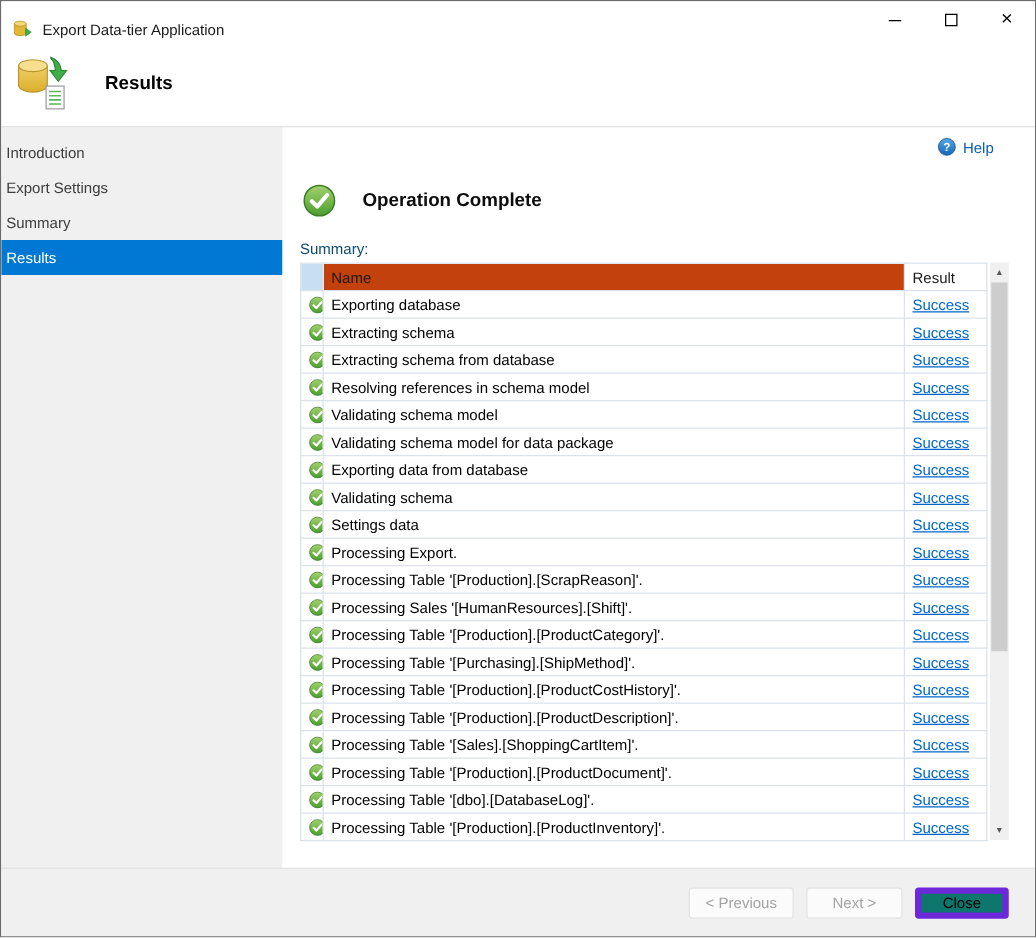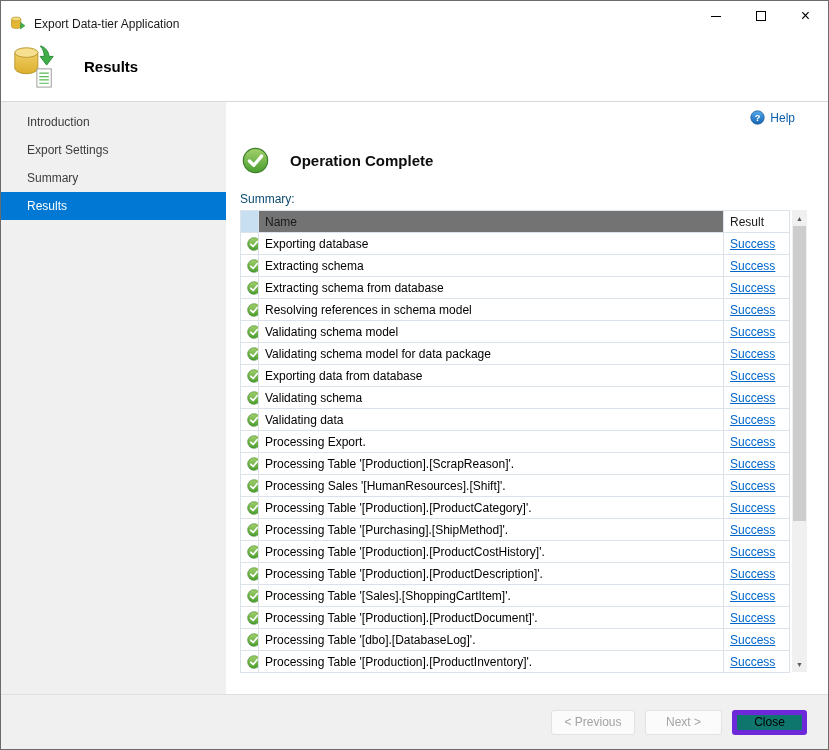--- a/index.html
+++ b/index.html
@@ -23,21 +23,21 @@
 
   
   .header { height:71px; flex:0 0 auto; background:#fff; display:flex; align-items:center;
             padding-left:10px; border-bottom:1px solid #d9d9d9; }
   .header-icon { width:46px; height:48px; margin-right:27px; flex:0 0 auto; }
   .header-title { font-size:15px; font-weight:bold; color:#000; }
 
   
   .body { flex:1 1 auto; display:flex; min-height:0; }
   .sidebar { width:225px; flex:0 0 auto; background:#f0f0f0; padding-top:6px; }
-  .side-item { height:28px; line-height:28px; padding-left:26px; font-size:12px;
+  .side-item { height:28px; line-height:28px; padding-left:4px; font-size:12px;
                color:#3c3c3c; cursor:pointer; white-space:nowrap; }
   .side-item.selected { background:#0078d4; color:#fff; }
 
   .main { flex:1 1 auto; position:relative; background:#fff; }
 
   .help-link { position:absolute; top:8px; right:33px; display:flex; align-items:center;
                gap:5px; font-size:12px; color:#0b5fad; cursor:pointer; }
   .help-icon { width:15px; height:15px; display:block; }
 
   .op-complete { position:absolute; top:45px; left:16px; display:flex; align-items:center; gap:21px; }
@@ -45,21 +45,21 @@
   .op-title { font-size:15px; font-weight:bold; color:#0d0d0d; }
 
   .summary-label { position:absolute; top:90px; left:14px; font-size:12px; color:#0c4a6e; }
 
   .table-area { position:absolute; top:108px; left:14px; width:567px; height:462px; }
   table.results { border-collapse:collapse; table-layout:fixed; width:550px; background:#fff; }
   table.results th, table.results td { border:1px solid #dbe2ea; height:22px; font-size:12px;
                font-weight:normal; text-align:left; padding:0 0 0 6px; overflow:hidden;
                white-space:nowrap; }
   th.h-icon { width:18px; padding:0; background:#c8dff2; border-color:#b3cfe8; }
-  th.h-name { color:#1a1a1a; background:#737373; }
+  th.h-name { color:#1a1a1a; background:#c2410c; }
   th.h-result { width:66px; color:#1a1a1a; background:#fff; }
   td.c-icon { width:18px; padding:0; text-align:center; vertical-align:middle; }
   td.c-icon .check-sm { width:14px; height:14px; display:inline-block; vertical-align:middle; }
   td.c-name { color:#000; }
   td.c-result { width:66px;margin-left:32px; }
   a.success-link { color:#0066cc; text-decoration:underline; cursor:pointer; }
 
   
   .vscroll { position:absolute; top:0; right:0; width:15px; height:462px; background:#f0f0f0; }
   .sb-arrow { position:absolute; left:0; width:15px; height:16px; display:flex; align-items:center;
@@ -267,21 +267,21 @@
     <td class="c-result"><a class="success-link">Success</a></td>
   </tr>
 
   <tr>
     <td class="c-icon">
       <svg class="check-sm" viewBox="0 0 16 16">
         <circle cx="8" cy="8" r="7.2" fill="url(#grn)" stroke="#3c7d27" stroke-width="0.7"></circle>
         <path d="M4.4 8.3 L7 10.8 L11.6 5.4" fill="none" stroke="#fff" stroke-width="2" stroke-linecap="round" stroke-linejoin="round"></path>
       </svg>
     </td>
-    <td class="c-name"><span>Validating data</span></td>
+    <td class="c-name"><span>Settings data</span></td>
     <td class="c-result"><a class="success-link">Success</a></td>
   </tr>
 
   <tr>
     <td class="c-icon">
       <svg class="check-sm" viewBox="0 0 16 16">
         <circle cx="8" cy="8" r="7.2" fill="url(#grn)" stroke="#3c7d27" stroke-width="0.7"></circle>
         <path d="M4.4 8.3 L7 10.8 L11.6 5.4" fill="none" stroke="#fff" stroke-width="2" stroke-linecap="round" stroke-linejoin="round"></path>
       </svg>
     </td>

